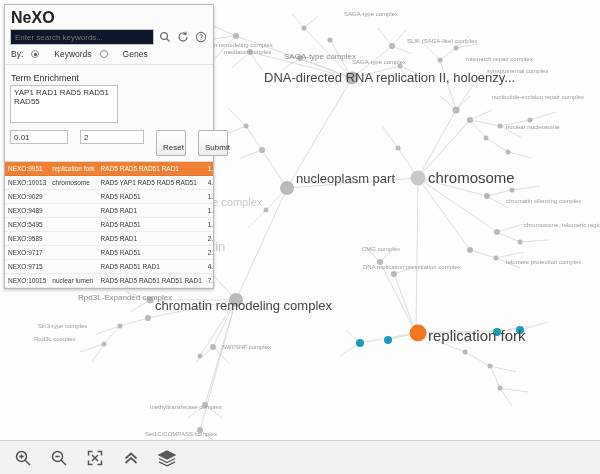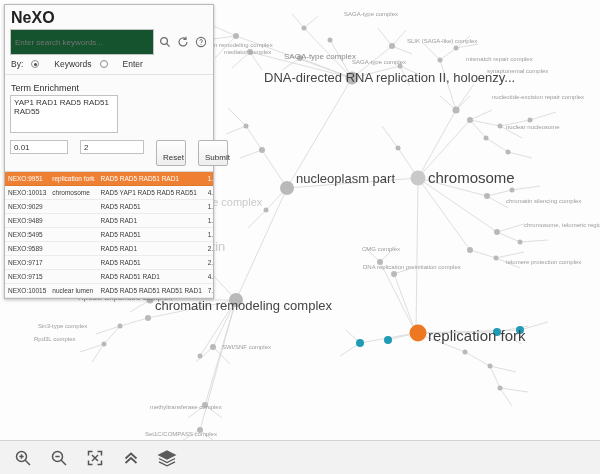--- a/index.html
+++ b/index.html
@@ -67,23 +67,23 @@
   }
 
   .search-row {
     display: flex;
     align-items: center;
     padding: 0 5px 4px 5px;
     gap: 4px;
   }
   .search-input {
     flex: 1 1 auto;
-    height: 26px;
+    height: 16px;
     border: 1px solid #c2c2c2;
-    background: #14532d;
+    background: #0f172a;
     font-size: 8px;
     color: #9a9a9a;
     padding: 0 4px;
     box-sizing: border-box;
     font-family: "Liberation Sans", sans-serif;
   }
   .icon-btn {
     width: 14px; height: 14px;
     display: flex; align-items: center; justify-content: center;
     color: #7b7b7b;
@@ -471,21 +471,21 @@
     </div>
 
     <div class="by-row">
       <span>By:</span>
       <span class="radio-wrap">
         <span class="radio checked"></span>
         <span>Keywords</span>
       </span>
       <span class="radio-wrap">
         <span class="radio"></span>
-        <span>Enter</span>
+        <span>Genes</span>
       </span>
     </div>
 
     <div class="section-head">Term Enrichment</div>
     <textarea class="term-box" style="">YAP1 RAD1 RAD5 RAD51 RAD55</textarea>
 
     <div class="params-row">
       <input class="param-input" type="text" value="0.01" style="">
       <input class="param-input wide" type="text" value="2" style="">
       <button class="btn">Reset</button>

